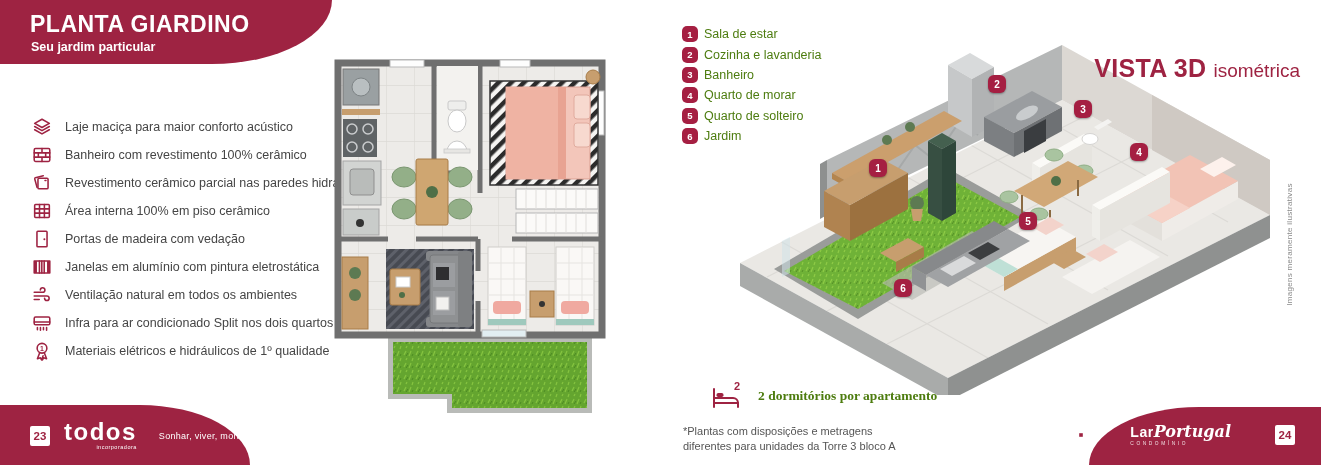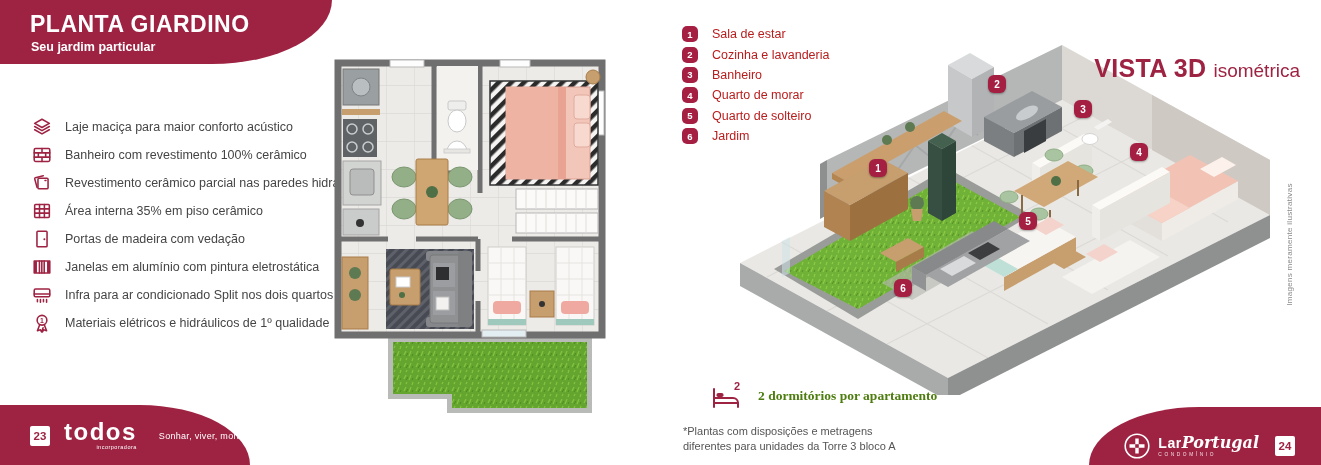--- a/index.html
+++ b/index.html
@@ -40,21 +40,21 @@
   
   .plan{position:absolute;left:330px;top:57px;width:280px;height:365px;}
   
   .legend{position:absolute;left:682px;top:24px;}
   .legend-row{display:flex;align-items:center;height:20.4px;}
   .lmark{
     width:16px;height:16px;border-radius:5px;background:var(--marker);
     color:#fff;font-size:9.5px;font-weight:bold;
     display:flex;align-items:center;justify-content:center;flex:0 0 16px;
   }
-  .legend-row .l-label{margin-left:14px;font-size:12.5px;color:#b91c1c;white-space:nowrap;}
+  .legend-row .l-label{margin-left:6px;font-size:12.5px;color:#4d7c0f;white-space:nowrap;}
   
   .iso{position:absolute;left:732px;top:45px;width:545px;height:350px;}
   .iso svg{position:absolute;left:0;top:0;}
   .iso .m3d{
     position:absolute;width:18px;height:18px;border-radius:6px;background:var(--marker);
     color:#fff;font-size:10px;font-weight:bold;
     display:flex;align-items:center;justify-content:center;
     transform:translate(-50%,-50%);
     box-shadow:0 1px 2px rgba(0,0,0,.35);
   }
@@ -84,21 +84,21 @@
   }
   .banner-bl .inner{position:absolute;left:30px;top:16px;display:flex;align-items:center;}
   .brio-wrap{margin-left:14px;line-height:1;position:relative;top:-1px;}
   .brio{font-size:24px;font-weight:bold;letter-spacing:1.5px;}
   .brio-sub{font-size:5.5px;letter-spacing:.5px;text-align:right;margin-top:1px;}
   .tagline{margin-left:22px;font-size:9px;letter-spacing:.3px;}
   .banner-br{
     position:absolute;right:0;bottom:0;width:232px;height:58px;
     background:var(--accent);border-top-left-radius:110px 58px;color:#fff;
   }
-  .banner-br .inner{position:absolute;right:26px;top:26px;display:flex;align-items:center;}
+  .banner-br .inner{position:absolute;right:26px;top:15px;display:flex;align-items:center;gap:28px;}
   .lp-emblem{width:26px;height:26px;flex:0 0 26px;}
   .lp-text{margin-left:8px;line-height:1;}
   .lp-main{white-space:nowrap;}
   .lp-lar{font-size:14px;font-weight:bold;letter-spacing:.5px;}
   .lp-portugal{font-family:"DejaVu Serif",serif;font-style:italic;font-weight:bold;font-size:16px;}
   .lp-sub{font-size:4.8px;letter-spacing:2.6px;color:rgba(255,255,255,.85);margin-top:2px;}
   .banner-br .page-badge{margin-left:16px;}
 </style>
 </head>
 <body>
@@ -146,21 +146,21 @@
   </div>
   <div class="feature">
     <span class="f-icon">
       <svg viewBox="0 0 24 24">
           <g class="ic">
             <rect x="4" y="5" width="16" height="14" rx="1"></rect>
             <path d="M9.3 5v14M14.6 5v14M4 9.7h16M4 14.3h16"></path>
           </g>
         </svg>
     </span>
-    <span class="f-label">Área interna 35% em piso cerâmico</span>
+    <span class="f-label">Área interna 100% em piso cerâmico</span>
   </div>
   <div class="feature">
     <span class="f-icon">
       <svg viewBox="0 0 24 24">
           <g class="ic">
             <rect x="6.5" y="3.5" width="11" height="17" rx="1"></rect>
           </g>
           <circle class="icf" cx="14.6" cy="12.3" r="1.1"></circle>
         </svg>
     </span>
@@ -171,20 +171,32 @@
       <svg viewBox="0 0 24 24">
           <g class="ic">
             <rect x="3.5" y="5.5" width="17" height="13"></rect>
             <path d="M9.2 5.5v13M11.8 5.5v13M14.4 5.5v13"></path>
           </g>
           <rect class="icf" x="3.5" y="5.5" width="3" height="13"></rect>
           <rect class="icf" x="17.5" y="5.5" width="3" height="13"></rect>
         </svg>
     </span>
     <span class="f-label">Janelas em alumínio com pintura eletrostática</span>
+  </div>
+  <div class="feature">
+    <span class="f-icon">
+      <svg viewBox="0 0 24 24">
+          <g class="ic">
+            <path d="M3.5 9h9.2a2.5 2.5 0 1 0-2.5-2.5"></path>
+            <path d="M3.5 13h13.8a2.5 2.5 0 1 1-2.5 2.7"></path>
+            <path d="M3.5 17h5.5"></path>
+          </g>
+        </svg>
+    </span>
+    <span class="f-label">Ventilação natural em todos os ambientes</span>
   </div>
   <div class="feature">
     <span class="f-icon">
       <svg viewBox="0 0 24 24">
           <g class="ic">
             <rect x="3.5" y="5.5" width="17" height="8.5" rx="1.5"></rect>
             <path d="M3.5 11h17M7 17v2.4M10.3 17v3M13.6 17v2.4M17 17v3"></path>
           </g>
         </svg>
     </span>

